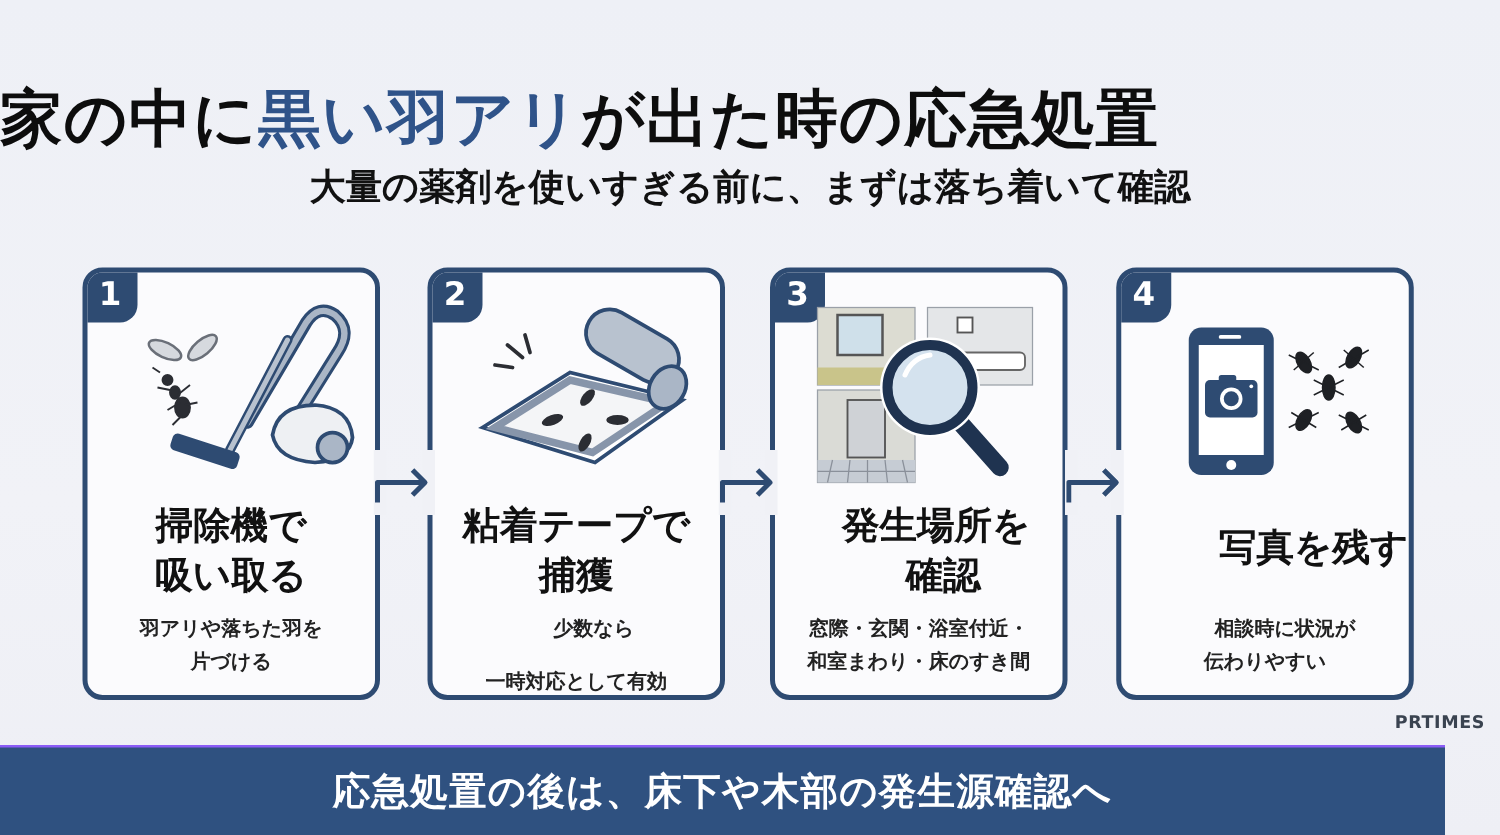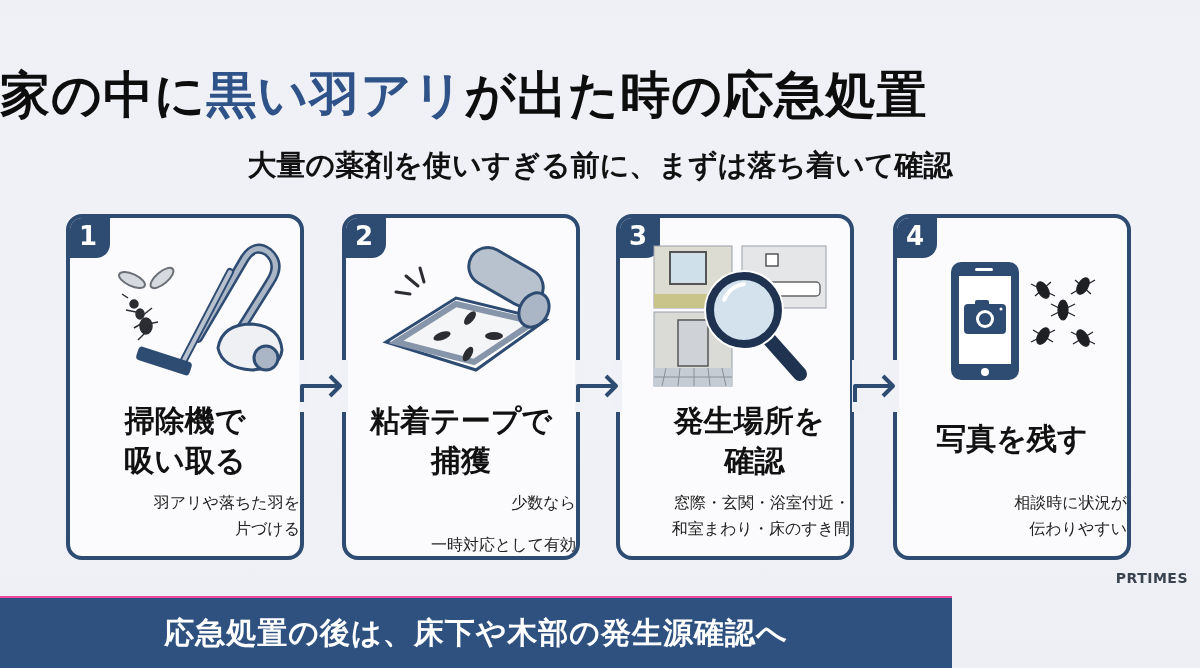--- a/index.html
+++ b/index.html
@@ -10,52 +10,52 @@
     position: relative;
     color: #111;
   }
   .title {
     position: absolute; left: 0; top: 62px; width: 1200px;
     text-align: left; font-size: 50px; font-weight: bold; letter-spacing: 1px;
     color: #0d0d0d;
   }
   .title .hl { color: #2f5389; }
   .subtitle {
-    position: absolute; left: 0; top: 146px; width: 1200px;
+    position: absolute; left: 0; top: 130px; width: 1200px;
     text-align: center; font-size: 29px; font-weight: bold; color: #111;
   }
   .card {
     position: absolute; top: 214px; width: 238px; height: 346px;
     background: #fbfbfd; border: 4px solid #2e4b72; border-radius: 16px;
     overflow: hidden;
   }
   .badge {
     position: absolute; left: -4px; top: -4px; width: 44px; height: 44px;
     background: #2e4b72; color: #fff; font-size: 26px; font-weight: bold;
     display: flex; align-items: center; justify-content: center;
     border-radius: 14px 0 14px 0;
   }
   .illus { position: absolute; left: 20px; top: 20px; width: 198px; height: 156px; }
   .card-title {
     position: absolute; left: 0; width: 100%; text-align: center;
     font-size: 30px; font-weight: bold; line-height: 42px; color: #111;
   }
   .card-desc {
-    position: absolute; left: 0; width: 100%; text-align: right;
-    font-size: 16px; font-weight: normal; line-height: 26px; color: #222;
+    position: absolute; left: 0; width: 100%; text-align: center;
+    font-size: 16px; font-weight: bold; line-height: 26px; color: #222;
   }
   .arrow { position: absolute; top: 368px; width: 44px; height: 36px; }
   .gap-mask { position: absolute; top: 360px; width: 10px; height: 52px; background: #f0f1f6; }
   .brand {
     position: absolute; right: 12px; top: 570px; font-size: 14px; font-weight: bold;
     letter-spacing: 0.5px; color: #3a4350; margin-left: 40px;
   }
   .footer {
-    position: absolute; left: 0; top: 596px; width: 952px; height: 72px;
-    background: #2f5180; border-top: 2px solid #ec4899;
+    position: absolute; left: 0; top: 596px; width: 1156px; height: 72px;
+    background: #2f5180; border-top: 2px solid #8b5cf6;
     display: flex; align-items: center; justify-content: center;
   }
   .footer span { color: #fff; font-size: 30px; font-weight: bold; letter-spacing: 1px; }
 </style>
 </head>
 <body>
 
 <div class="title">
   <span>家の中に</span><span class="hl">黒い羽アリ</span><span>が出た時の応急処置</span>
 </div>
@@ -168,22 +168,22 @@
         <line x1="134" y1="66" x2="158" y2="78"></line>
         <line x1="134" y1="78" x2="158" y2="66"></line>
       <ellipse cx="126" cy="98" rx="5" ry="9" transform="rotate(30 126 98)"></ellipse>
         <line x1="114" y1="104" x2="138" y2="92"></line>
         <line x1="116" y1="92" x2="136" y2="104"></line>
       <ellipse cx="166" cy="100" rx="5" ry="9" transform="rotate(-30 166 100)"></ellipse>
         <line x1="154" y1="94" x2="178" y2="106"></line>
         <line x1="156" y1="106" x2="176" y2="94"></line>
     </g>
   </svg>
-  <div class="card-title" style="top:200px;">写真を残す</div>
-  <div class="card-desc" style="top:272px;">相談時に状況が</div>
+  <div class="card-title" style="top:200px;margin-left:39px;">写真を残す</div>
+  <div class="card-desc" style="top:272px;margin-left:16px;">相談時に状況が</div>
   <div class="card-desc" style="top:298px;">伝わりやすい</div>
 </div>
 
 <div class="gap-mask" style="left:299px;"></div>
 <div class="gap-mask" style="left:338px;"></div>
 <div class="gap-mask" style="left:575px;"></div>
 <div class="gap-mask" style="left:612px;"></div>
 <div class="gap-mask" style="left:852px;"></div>
 <div class="gap-mask" style="left:889px;"></div>
 <svg class="arrow" style="left:300px;" viewBox="0 0 44 36">

